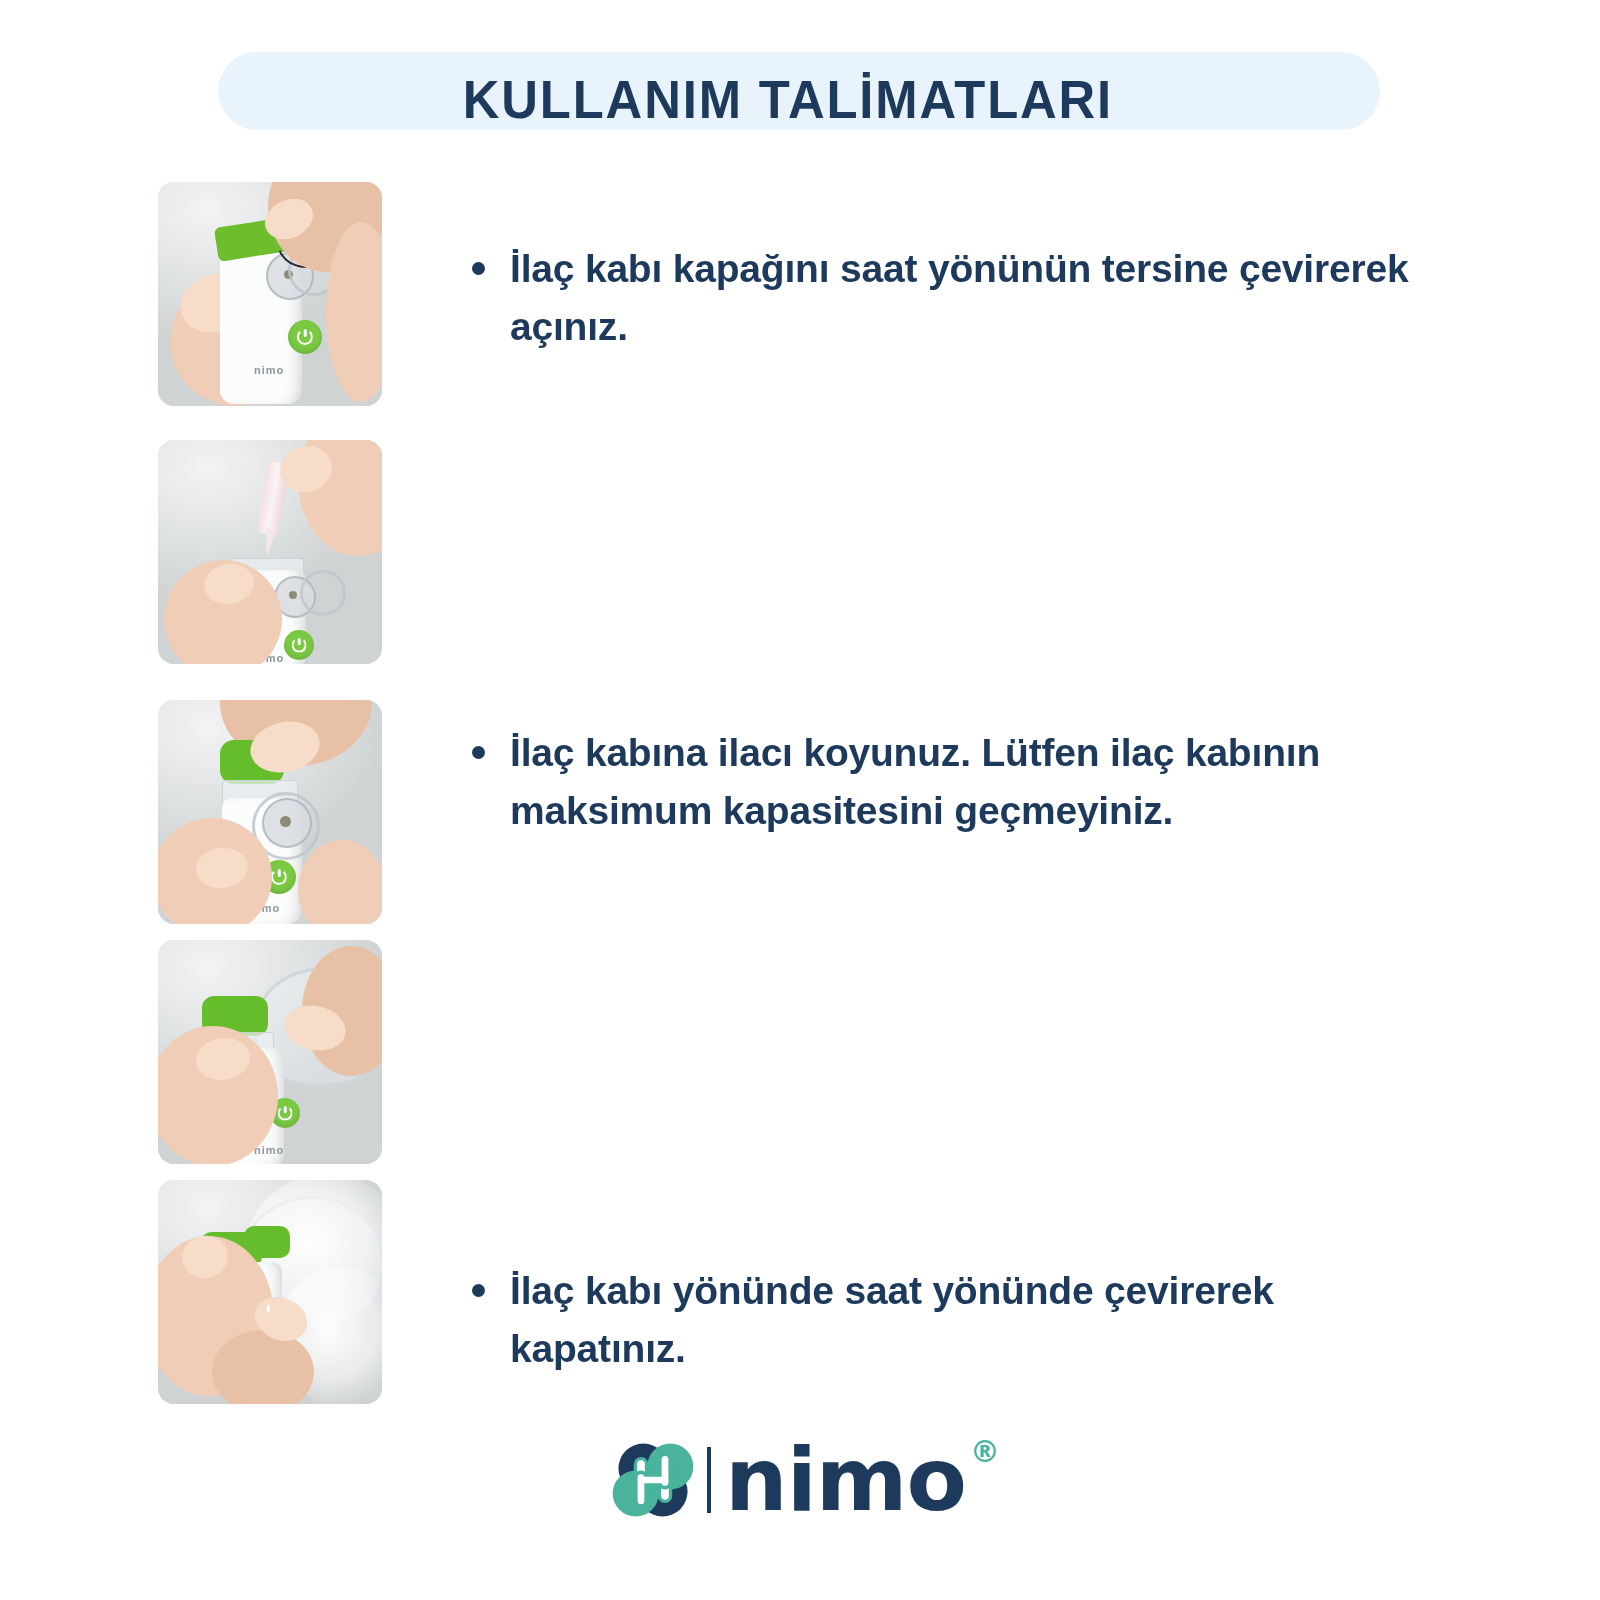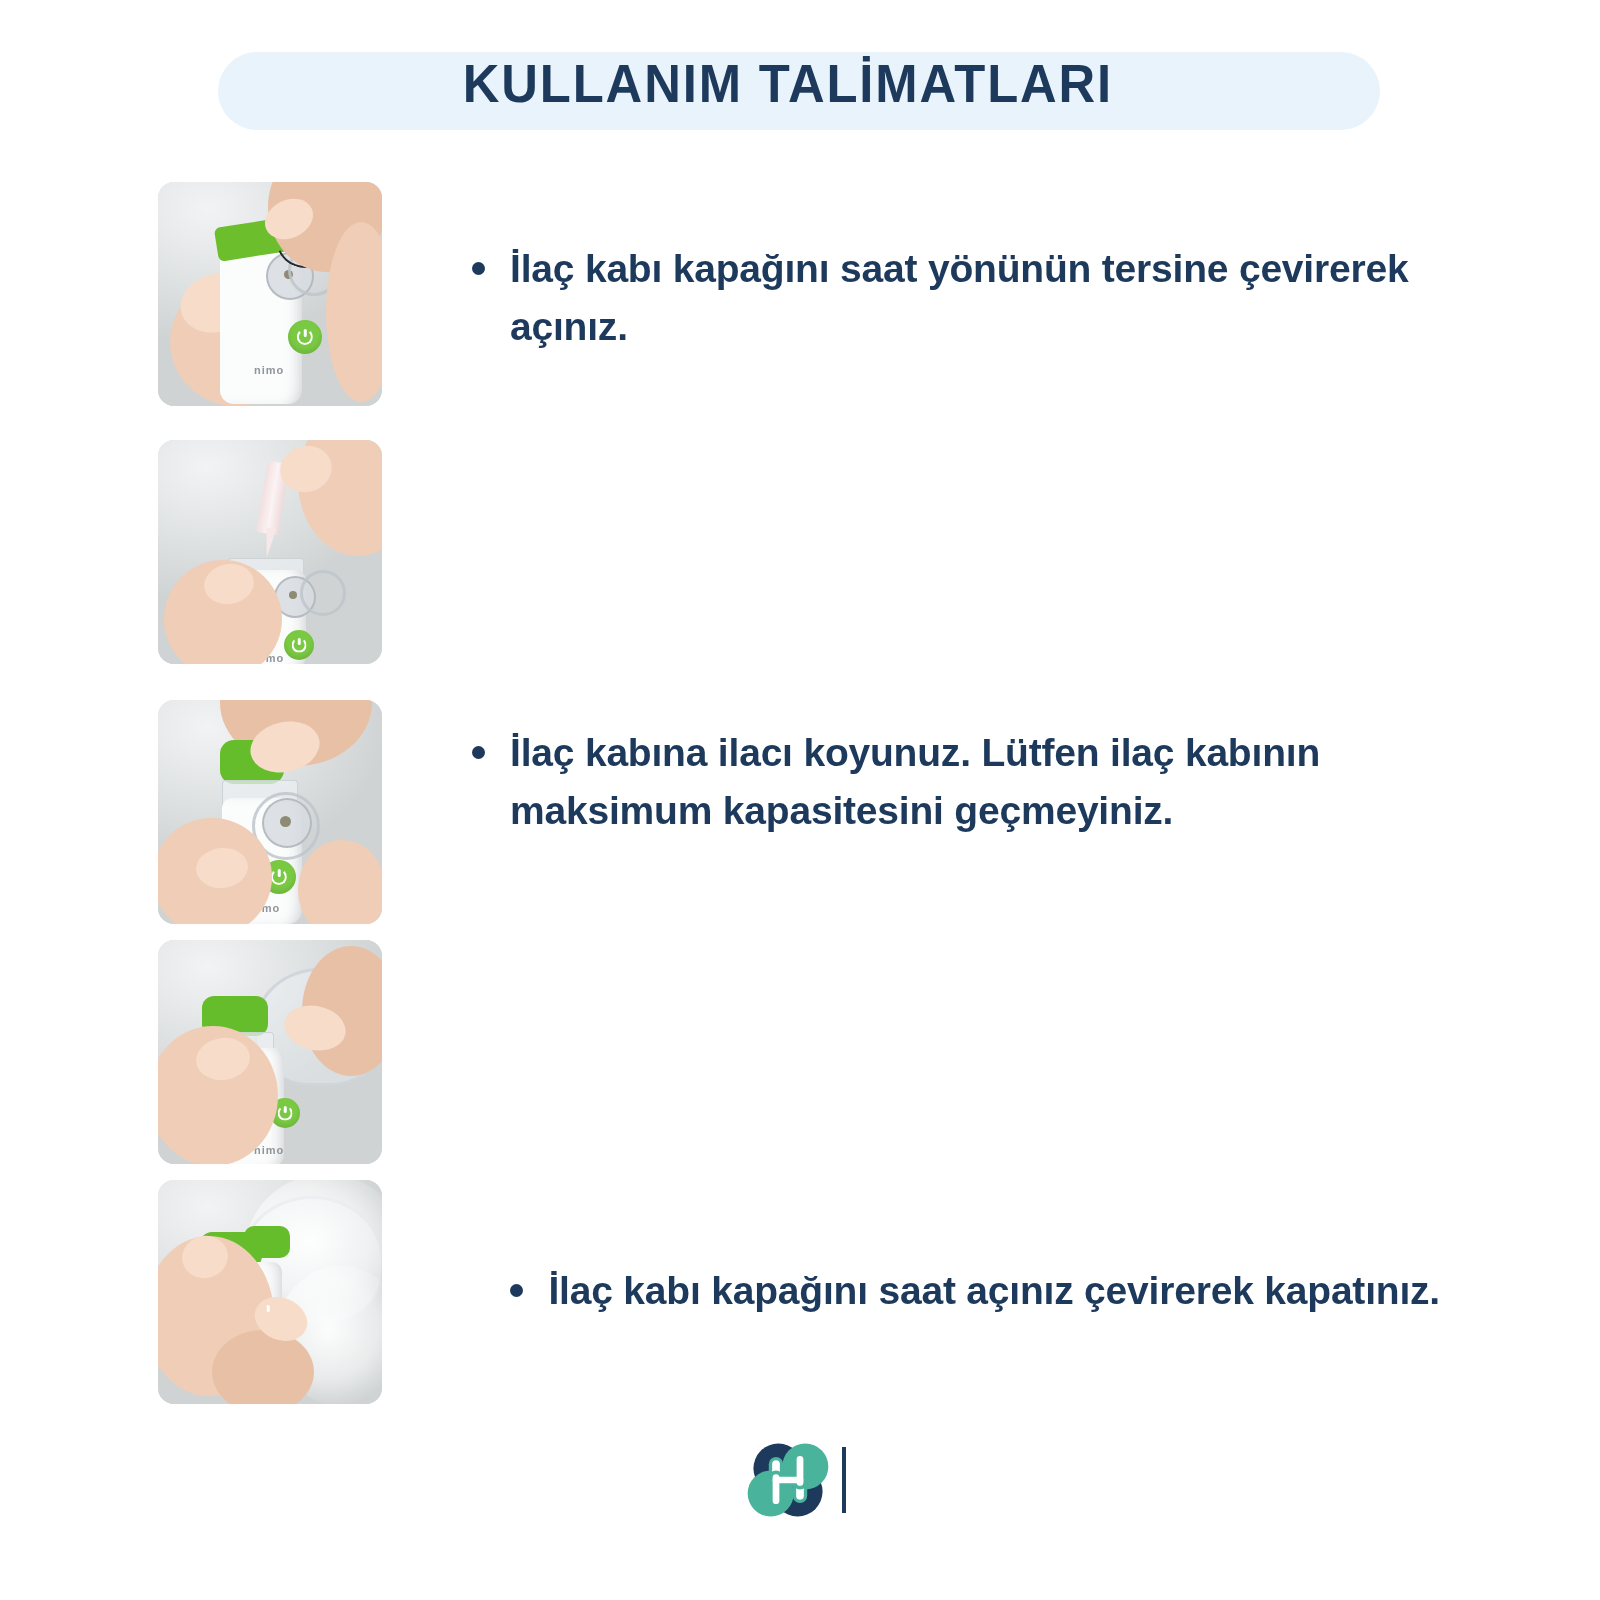--- a/index.html
+++ b/index.html
@@ -18,21 +18,21 @@
   
   #title-banner {
     position: absolute;
     left: 218px;
     top: 52px;
     width: 1162px;
     height: 78px;
     background: #e9f3fb;
     border-radius: 39px;
     display: flex;
-    align-items: flex-start;
+    align-items: flex-end;
     justify-content: center;
   }
   #title-text {
     font-family: "Liberation Sans Narrow", "Liberation Sans", sans-serif;
     font-weight: bold;
     font-size: 54px;
     letter-spacing: 2px;
     color: #1d3a5c;
     transform: scaleX(0.94);
     white-space: nowrap;
@@ -329,21 +329,21 @@
         <div class="ring" style="left:94px;top:92px;width:62px;height:62px;"></div>
         <div class="dev-btn" style="left:104px;top:160px;width:34px;height:34px;"></div>
         <div class="dev-logo" style="left:92px;top:202px;">nimo</div>
         <div class="hand" style="left:-6px;top:118px;width:120px;height:118px;"></div>
         <div class="hand hand3" style="left:38px;top:148px;width:52px;height:40px;transform:rotate(-6deg);"></div>
         <div class="hand" style="left:140px;top:140px;width:88px;height:100px;"></div>
       </div>
     </div>
     <div class="step-text" style="top:562px;">
       <span class="bullet"></span>
-      <span class="step-label">İlaç kabı kapağını saat açınız çevirerek kapatınız.</span>
+      <span class="step-label">İlaç kabı yönünde saat yönünde çevirerek kapatınız.</span>
     </div>
   </div>
 
   <div class="step-row" style="top:780px;">
     <div class="step-thumb">
       <div class="photo">
         <div class="ph-bg"></div>
         <div class="mask" style="left:96px;top:28px;width:126px;height:112px;"></div>
         <div class="dev-cap-round" style="left:44px;top:56px;width:66px;height:40px;border-radius:12px;"></div>
         <div class="chamber" style="left:46px;top:92px;width:68px;height:34px;"></div>
@@ -404,13 +404,16 @@
       <rect x="55" y="22" width="15" height="38" rx="7.5"></rect>
       <rect x="30" y="43" width="40" height="14" rx="7"></rect>
     </g>
     <g fill="#ffffff">
       <rect x="34" y="44" width="7" height="31" rx="3.5"></rect>
       <rect x="59" y="25" width="7" height="31" rx="3.5"></rect>
       <rect x="34" y="46.5" width="32" height="7" rx="3.5"></rect>
     </g>
   </svg>
   <div id="logo-divider"></div>
+  <div id="logo-word">
+    <span>nimo</span><span id="logo-reg">®</span>
+  </div>
 </div>
 
 </body></html>

